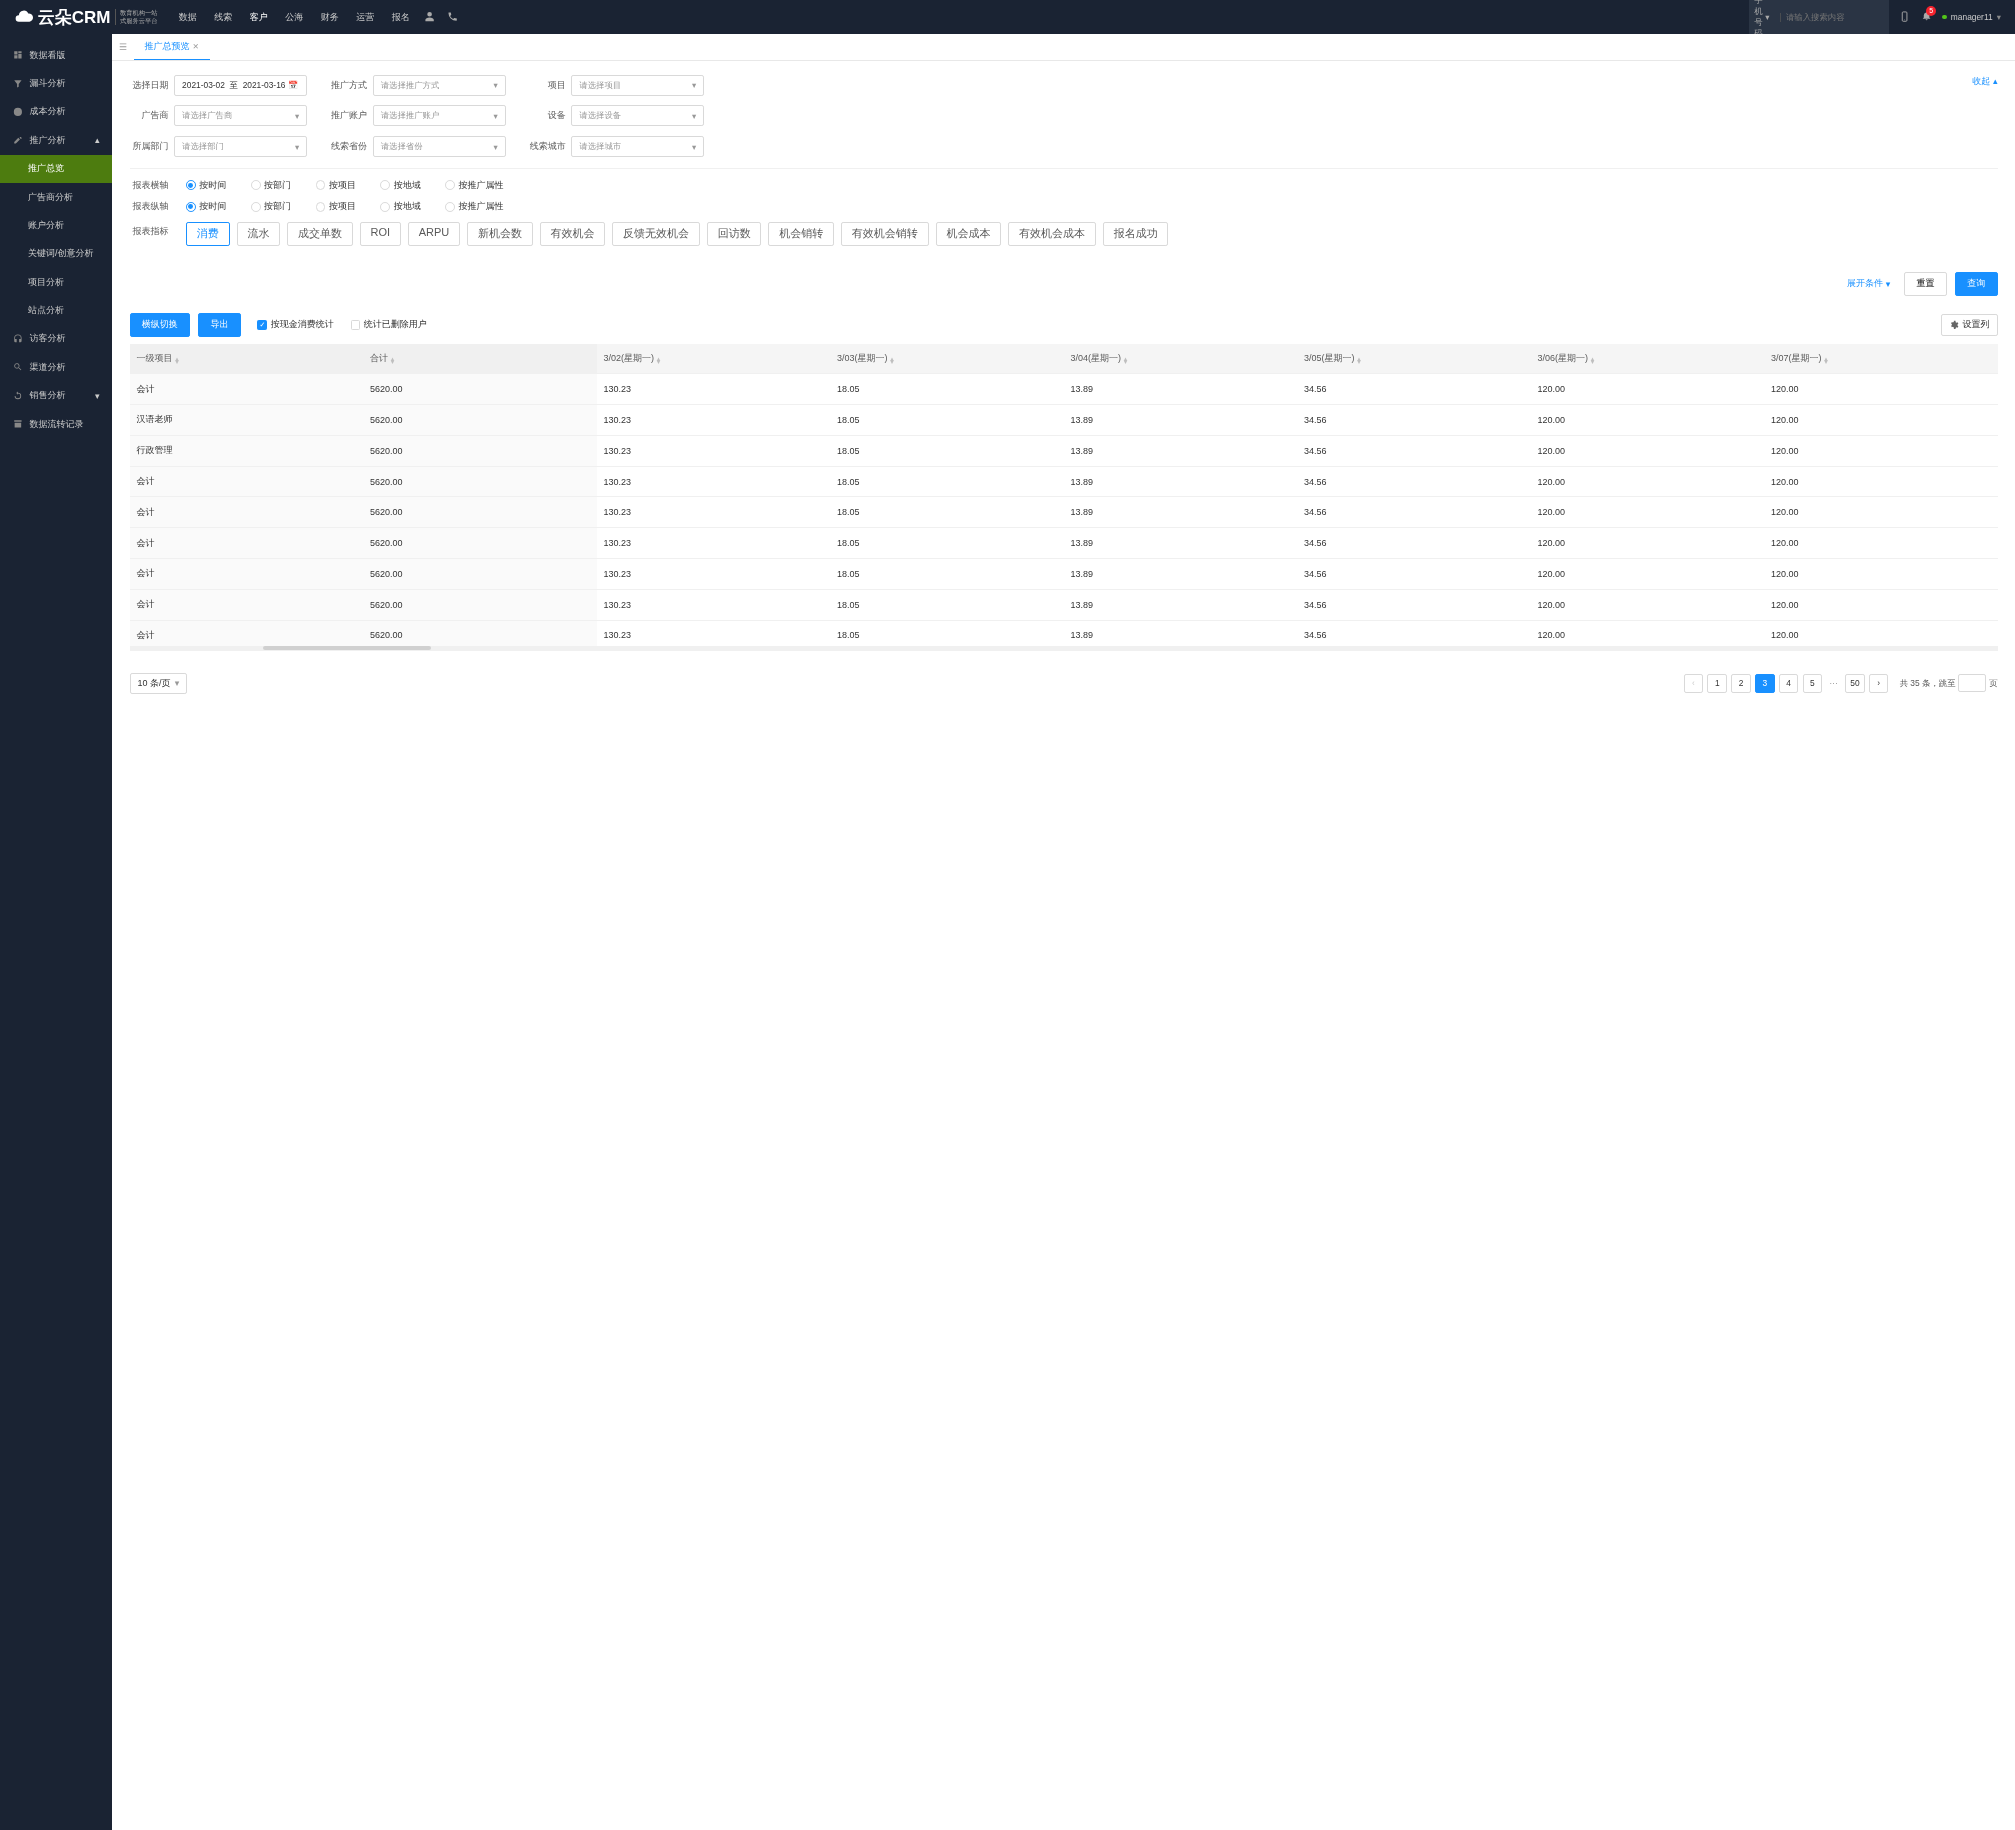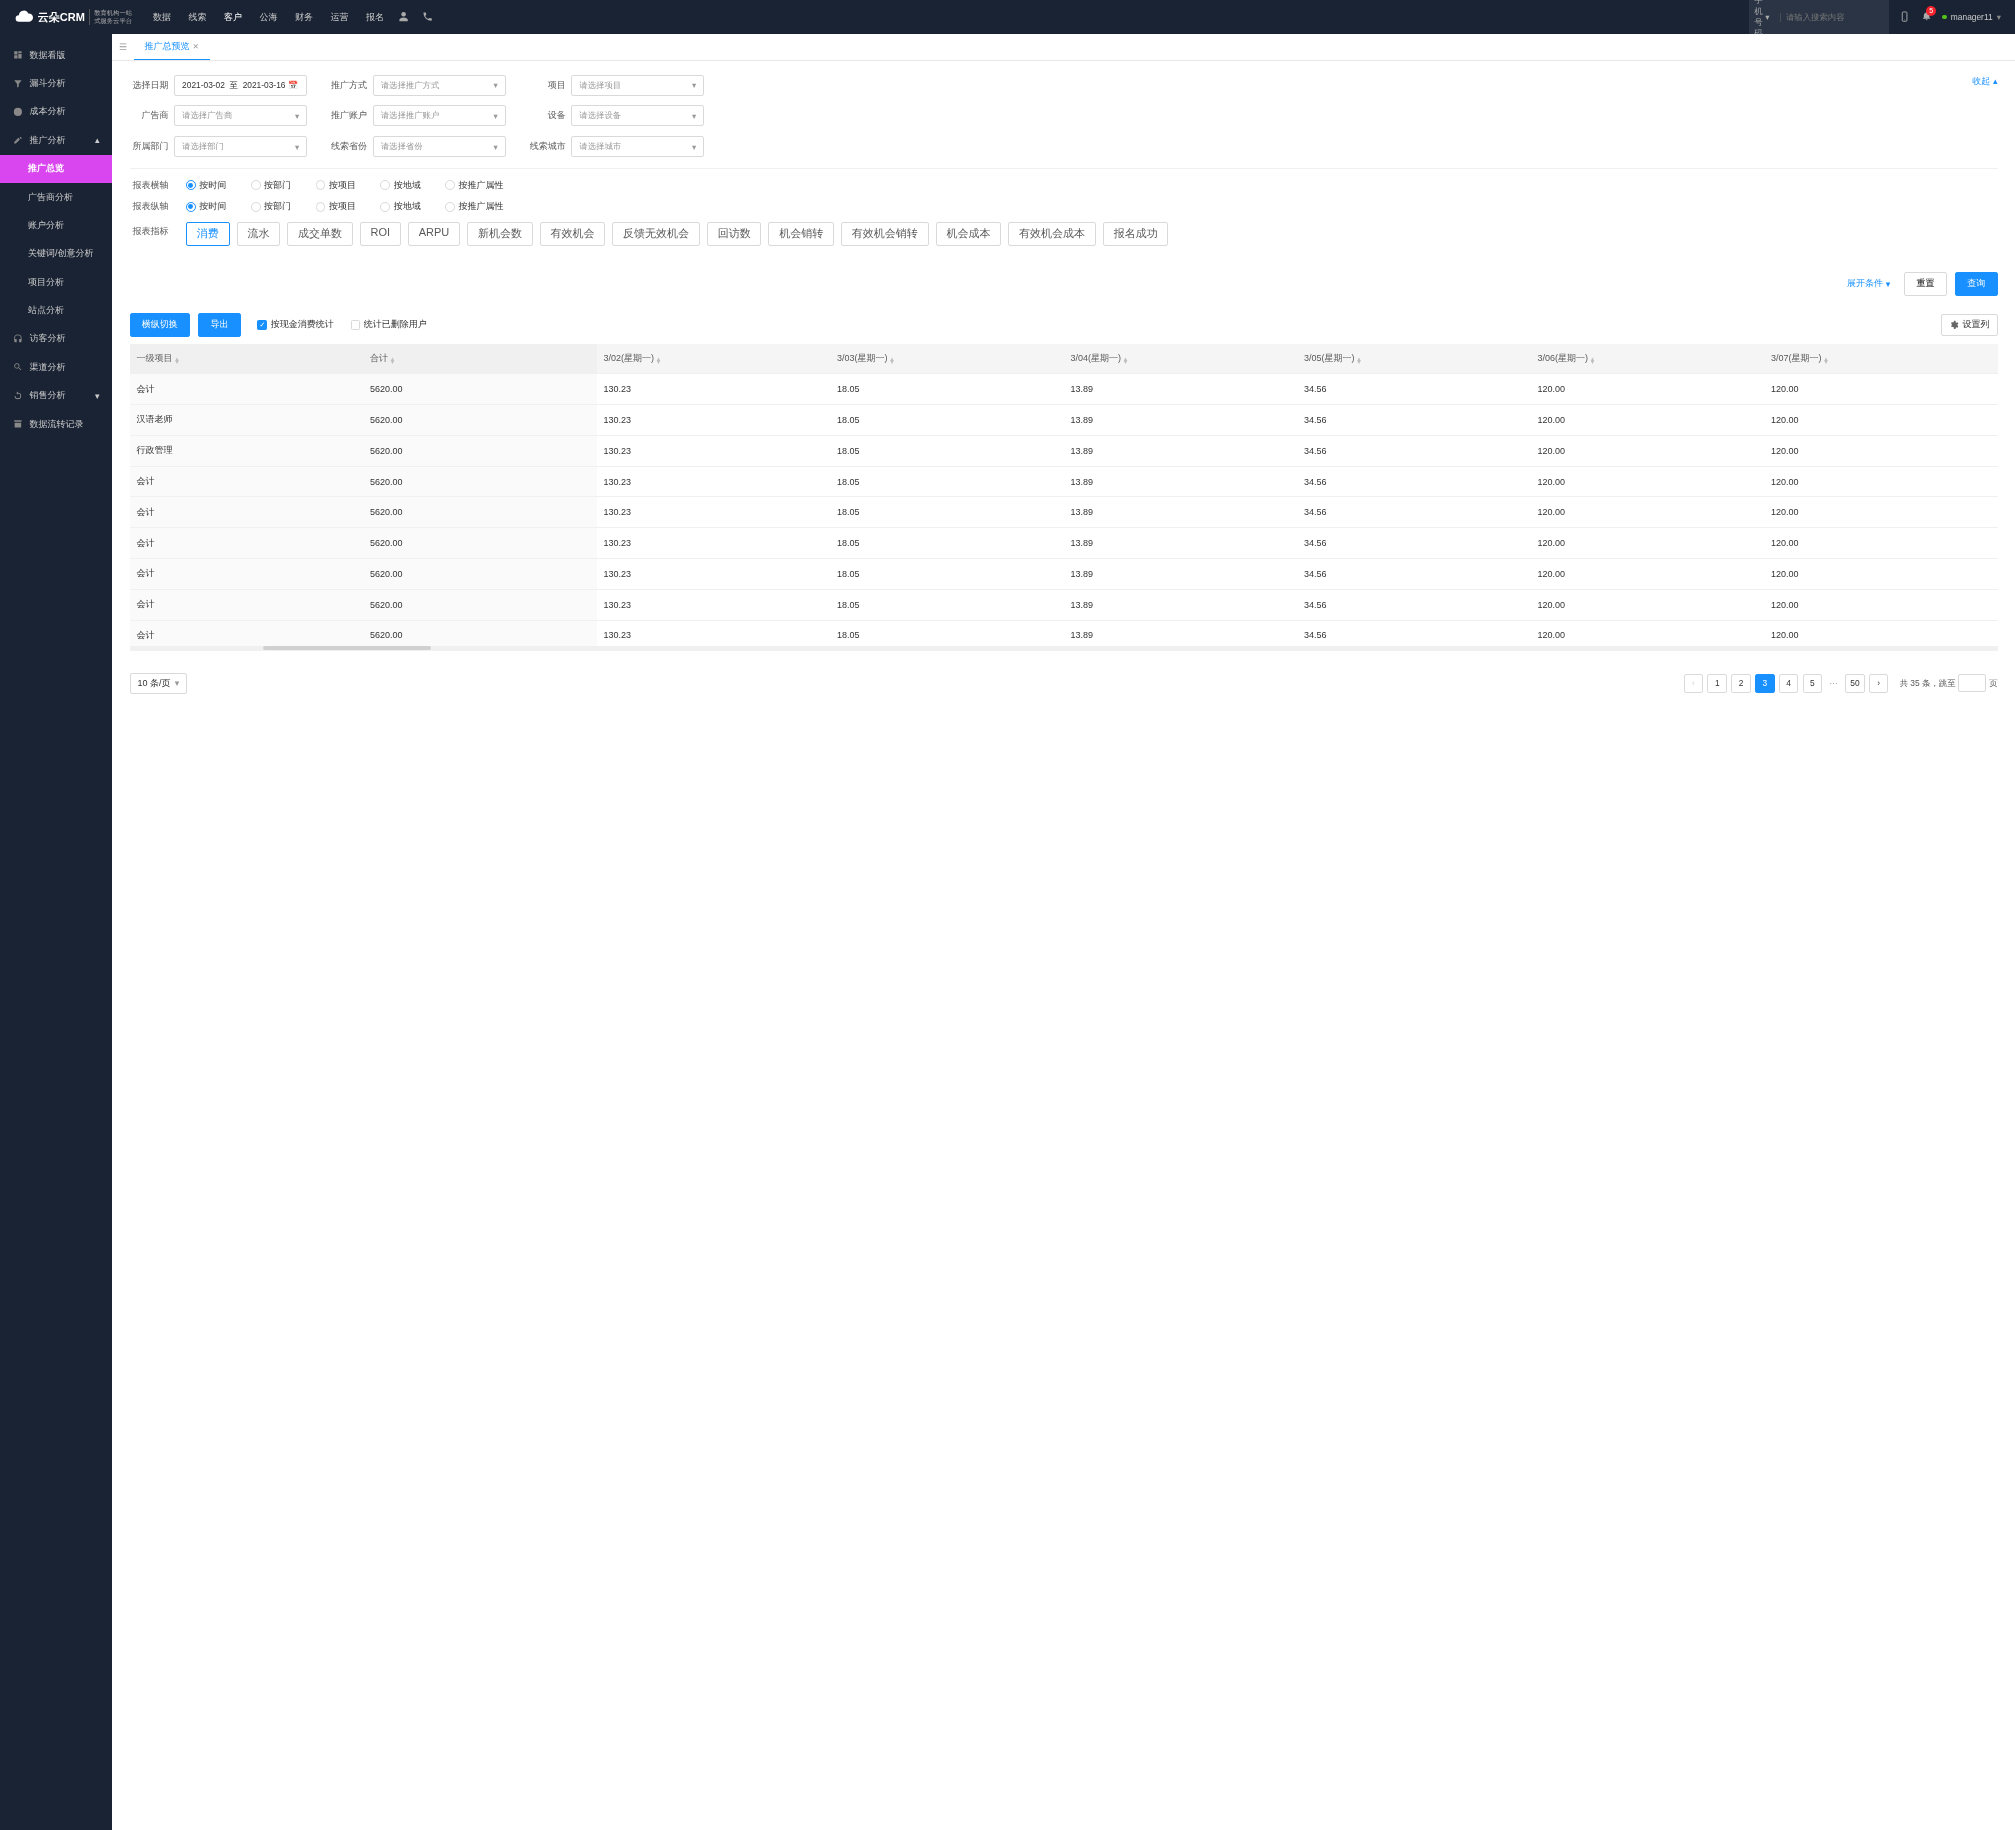--- a/index.html
+++ b/index.html
@@ -2,40 +2,40 @@
 <html style="font-size:11.2px"><head>
 <meta charset="utf-8">
 <style>
 * { box-sizing: border-box; margin: 0; padding: 0; }
 body { font-family: -apple-system, "PingFang SC", "Microsoft YaHei", sans-serif; font-size: 9px; color: #333; background: #f5f5f5; }
 
 
 .header { display: flex; align-items: center; height: 34px; background: #1a2333; color: #fff; padding: 0 14px; }
 .logo { display: flex; align-items: center; margin-right: 21px; }
 .logo-icon { width: 19.6px; height: 19.6px; margin-right: 4.2px; }
-.logo-text { font-size: 11px; font-weight: bold; }
+.logo-text { font-size: 17px; font-weight: bold; }
 .logo-sub { font-size: 6.3px; color: #aaa; margin-left: 4.2px; border-left: 0.7px solid #555; padding-left: 4.2px; line-height: 1.2; }
 .nav { display: flex; gap: 17.5px; }
 .nav-item { color: #ccc; cursor: pointer; padding: 9.8px 0; }
 .nav-item.active { color: #fff; }
 .header-icons { display: flex; gap: 12.6px; margin-left: 14px; align-items: center; }
 .header-right { margin-left: auto; display: flex; align-items: center; gap: 10.5px; }
 .search-type { background: transparent; border: none; color: #aaa; font-size: 8.4px; display: flex; align-items: center; gap: 2.8px; padding-right: 5.6px; }
 .search-box { display: flex; align-items: center; background: #2a3444; border-radius: 2.1px; padding: 2.8px 5.6px; width: 140px; }
 .search-input { background: transparent; border: none; color: #aaa; outline: none; flex: 1; font-size: 8.4px; }
 .badge-wrap { position: relative; }
 .badge { position: absolute; top: -4.2px; right: -4.2px; background: #f5222d; color: #fff; border-radius: 5.6px; font-size: 7px; min-width: 9.8px; height: 9.8px; line-height: 9.8px; text-align: center; padding: 0 2.1px; }
 .user-info { display: flex; align-items: center; gap: 4.2px; color: #ccc; font-size: 8.4px; }
 .user-dot { width: 4.2px; height: 4.2px; background: #52c41a; border-radius: 50%; }
 
 
 .layout { display: flex; }
 .sidebar { width: 112px; background: #1a2333; min-height: calc(100vh - 34px); color: #ccc; padding-top: 7px; }
 .side-item { display: flex; align-items: center; gap: 7px; padding: 7.7px 12.6px; cursor: pointer; font-size: 9px; }
-.side-item.active { background: #d946ef; color: #fff; font-weight: bold; }
+.side-item.active { background: #4d7c0f; color: #fff; }
 .side-item .arrow { margin-left: auto; }
 .side-item.sub { padding-left: 28px; }
 .side-icon { width: 9.8px; height: 9.8px; display: inline-block; }
 
 .main { flex: 1; background: #fff; }
 .tabs-bar { display: flex; align-items: center; border-bottom: 0.7px solid #e8e8e8; padding: 0 7px; height: 26.6px; }
 .menu-toggle { color: #999; margin-right: 7px; cursor: pointer; }
 .tab { display: flex; align-items: center; gap: 3px; padding: 0 10.5px; height: 26.6px; color: #1890ff; border-bottom: 1.4px solid #1890ff; font-size: 9px; }
 .tab-close { color: #999; font-size: 7.7px; cursor: pointer; }
 

